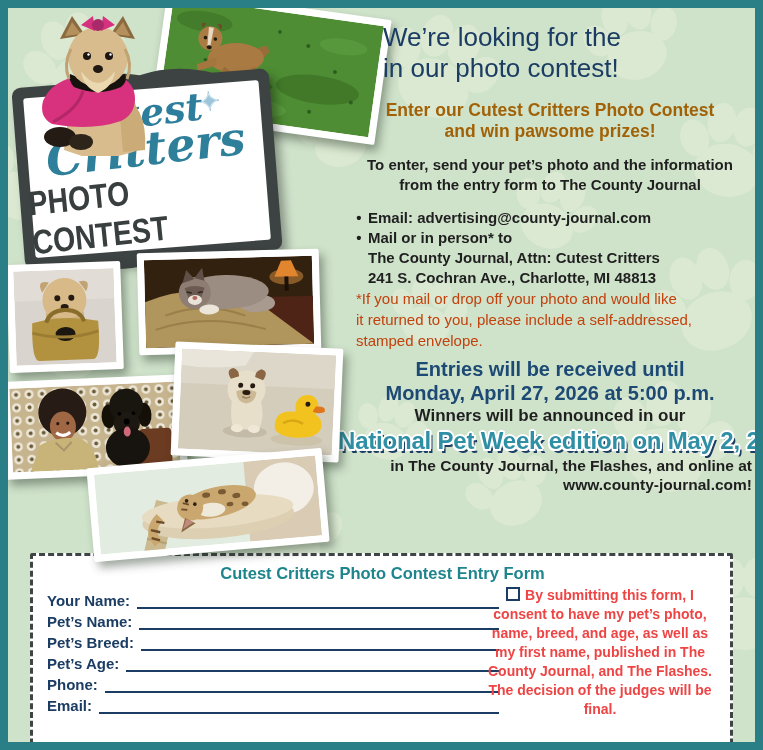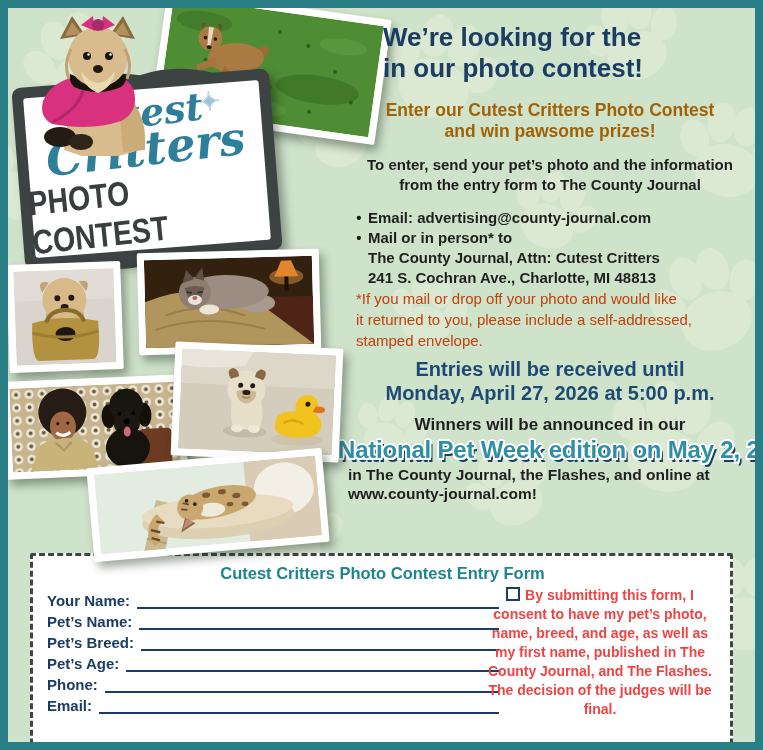--- a/index.html
+++ b/index.html
@@ -27,36 +27,36 @@
   .logo-w1{font-family:"DejaVu Serif", serif; font-style:italic; font-weight:bold;
     font-size:38px; color:#2d7e9c; line-height:36px; transform:rotate(-2deg); margin-top:-4px;}
   .logo-sparkle{color:#9cc4da; font-size:26px; font-style:normal; margin-left:-4px; vertical-align:8px;}
   .logo-w2{font-family:"DejaVu Serif", serif; font-style:italic; font-weight:bold;
     font-size:46px; color:#2e7f9a; line-height:44px; margin-top:-4px; transform:rotate(-2deg);}
   .logo-w3{font-size:28px; font-weight:bold; color:#393e3e; letter-spacing:0px;
     transform:scale(1.02,1.22) rotate(-1.5deg); margin-top:8px;}
 
   
   .right-col{position:absolute; left:340px; top:14px; width:404px; z-index:3;}
-  .headline{font-size:26px; font-weight:bold; color:#1b3c63; line-height:31px; padding-left:35px;}
+  .headline{font-size:26px; font-weight:normal; color:#1b3c63; line-height:31px; padding-left:35px;}
   .sub1{margin-top:16px; font-size:17.5px; font-weight:bold; color:#a16207; line-height:21px; text-align:center;}
   .sub2{margin-top:13px; font-size:15px; font-weight:bold; color:#1f1f1f; line-height:20px; text-align:center;}
   .bullets{margin-top:13px; font-size:15px; font-weight:600; color:#1f1f1f; line-height:20px; padding-left:2px;}
   .brow{display:flex;}
   .bdot{width:18px; text-align:center; flex:none;}
   .bindent{padding-left:18px;}
   .note{margin-top:0; font-size:15px; color:#c2410c; line-height:21px; padding-left:8px;}
   .deadline{margin-top:6px; font-size:20px; font-weight:bold; color:#1d4a74; line-height:24px; text-align:center;}
-  .winners{margin-top:9px; font-size:17px; font-weight:bold; color:#1f1f1f; line-height:21px; text-align:center;}
+  .winners{font-size:17px; font-weight:bold; color:#1f1f1f; line-height:21px; text-align:center;}
   .petweek{margin-top:2px; margin-left:-10px; width:424px; font-size:24px; font-weight:bold;
     color:#2f8fa5; text-align:right; white-space:nowrap; letter-spacing:-0.2px; line-height:26px;
     text-shadow:-1.5px -1.5px 0 #fff, 1.5px -1.5px 0 #fff, -1.5px 1.5px 0 #fff, 1.5px 1.5px 0 #fff,
                  0 -1.8px 0 #fff, 0 1.8px 0 #fff, -1.8px 0 0 #fff, 1.8px 0 0 #fff,
                  3px 3.5px 0 #1b3c63;}
-  .outlets{margin-top:2px; font-size:15.5px; font-weight:bold; color:#1f1f1f; line-height:19px; text-align:left;}
+  .outlets{margin-top:2px; font-size:15.5px; font-weight:bold; color:#1f1f1f; line-height:19px; text-align:right;}
 
   
   .entry-form{position:absolute; left:22px; top:545px; width:703px; height:218px;
     box-sizing:border-box; background:#ffffff; border:3px dashed #3f4444; border-radius:2px;
     padding:7px 12px 6px 14px; z-index:5;}
   .form-title{font-size:16.5px; font-weight:bold; color:#1e858d; text-align:center; line-height:20px;}
   .form-body{position:relative; margin-top:5px; height:150px;}
   .fields{width:452px;}
   .frow{display:flex; align-items:flex-end; height:21px;}
   .flabel{font-size:15px; font-weight:bold; color:#1b3c63; white-space:nowrap; line-height:17px;}

